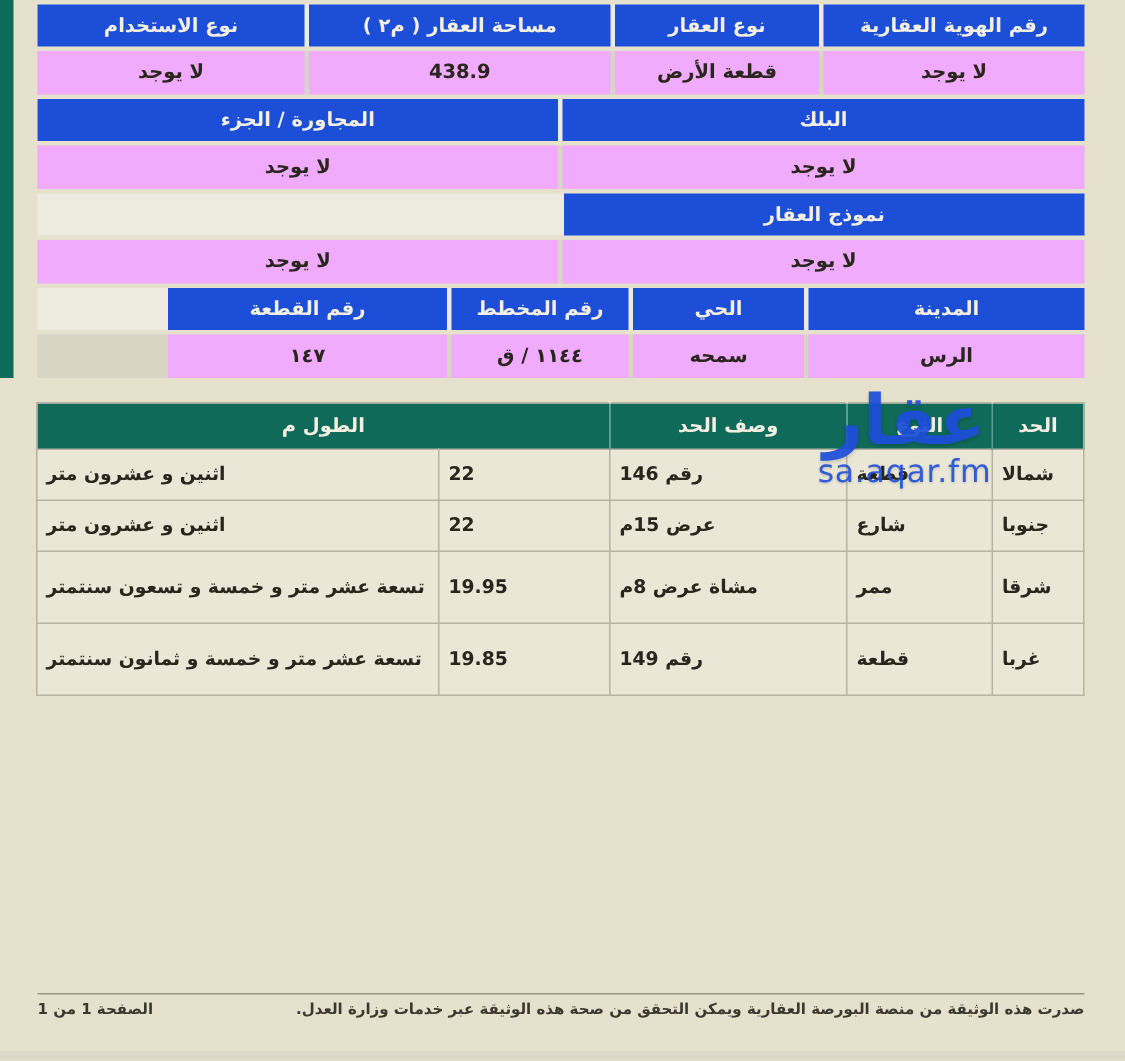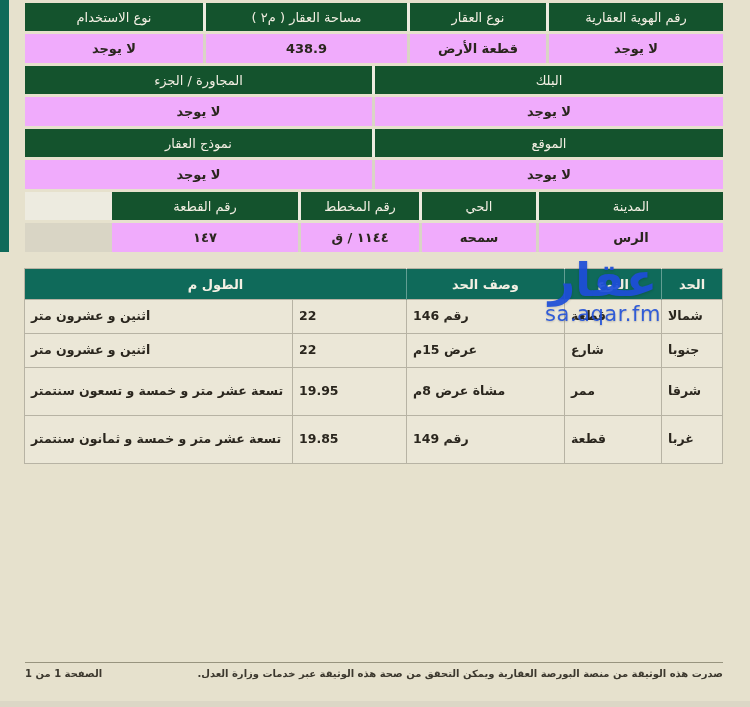--- a/index.html
+++ b/index.html
@@ -13,22 +13,22 @@
 
   
   .left-strip{position:absolute;left:0;top:0;width:9px;height:252px;background:#0f6a5a;}
 
   
   .content{position:absolute;top:3px;right:27px;width:698px;}
   .row{display:flex;gap:3px;}
   .hrow{height:28px;margin-bottom:3px;background:#edebe0;}
   .vrow{height:29px;margin-bottom:3px;background:#d9d5c5;}
   .hc{
-    background:#14532d;color:#f3efe3;display:flex;align-items:center;justify-content:center;
-    font-size:13px;font-weight:400;box-sizing:border-box;
+    background:#1d4ed8;color:#f3efe3;display:flex;align-items:center;justify-content:center;
+    font-size:13px;font-weight:700;box-sizing:border-box;
   }
   .vc{
     background:#f0abfc;color:#2a261e;display:flex;align-items:center;justify-content:center;
     font-size:13px;font-weight:700;box-sizing:border-box;
   }
   
   .t1 .c0{width:174px}.t1 .c1{width:136px}.t1 .c2{width:201px}.t1 .c3{width:178px}
   
   .t2 .c0{width:348px}.t2 .c1{width:347px}
   
@@ -109,21 +109,20 @@
         <div class="hc c1">المجاورة / الجزء</div>
       </div>
       <div class="row vrow">
         <div class="vc c0">لا يوجد</div>
         <div class="vc c1">لا يوجد</div>
       </div>
     </div>
 
     <div class="sect t2">
       <div class="row hrow">
-        <div class="hc c0">الموقع</div>
         <div class="hc c1">نموذج العقار</div>
       </div>
       <div class="row vrow">
         <div class="vc c0">لا يوجد</div>
         <div class="vc c1">لا يوجد</div>
       </div>
     </div>
 
     <div class="sect t4">
       <div class="row hrow">

